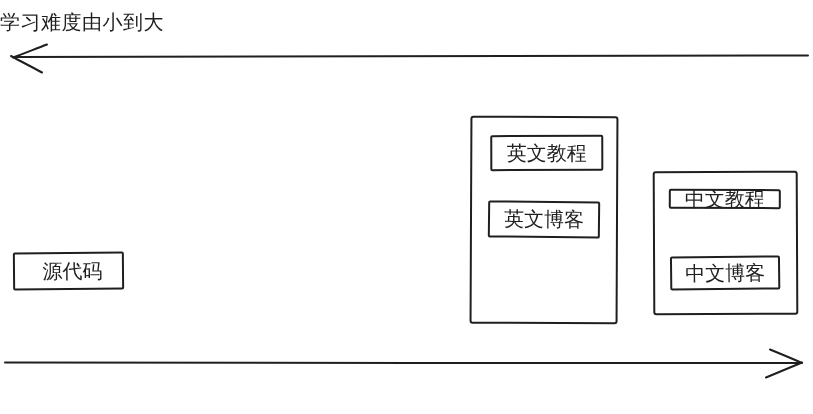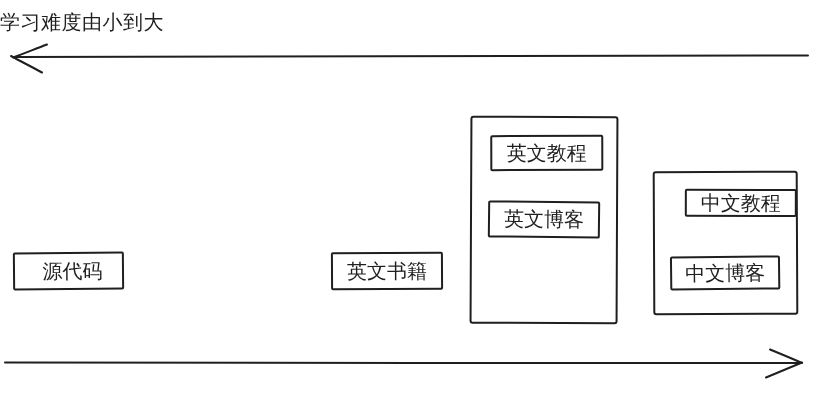--- a/index.html
+++ b/index.html
@@ -56,21 +56,21 @@
   #box-source   { left: 13px;  top: 252px; width: 111px; height: 38px; transform: rotate(-0.5deg); padding-left: 8px; }
   #box-docs     { left: 172px; top: 253px; width: 110px; height: 37px; transform: rotate(0.4deg); }
   #box-en-books { left: 331px; top: 252px; width: 112px; height: 38px; transform: rotate(-0.3deg); }
   
   #group-en { left: 470px; top: 104px; width: 148px; height: 208px; transform: rotate(0.25deg); margin-top: 12px; }
   #group-zh { left: 653px; top: 171px; width: 145px; height: 144px; transform: rotate(-0.25deg); }
   
   #box-en-tutorial { left: 18px; top: 17px;  width: 113px; height: 36px; transform: rotate(-0.4deg); }
   #box-en-blog     { left: 16px; top: 83px;  width: 112px; height: 37px; transform: rotate(0.4deg); }
   #box-zh-books    { left: 15px; top: 148px; width: 112px; height: 36px; transform: rotate(-0.3deg); }
-  #box-zh-tutorial { left: 30px; top: 16px;  width: 112px; height: 28px; transform: rotate(0.4deg); }
+  #box-zh-tutorial { left: 14px; top: 16px;  width: 112px; height: 20px; transform: rotate(0.4deg); }
   #box-zh-blog     { left: 15px; top: 83px;  width: 110px; height: 34px; transform: rotate(-0.4deg); }
 </style>
 </head>
 <body>
 
 <div class="canvas">
 
   <svg class="arrow-layer" viewBox="0 0 813 414" aria-hidden="true">
     <g>
       <path d="M 808 55.5 C 600 57.5, 350 58, 16 57"></path>
@@ -82,21 +82,20 @@
       <path d="M 770 349.5 C 781 354, 792 358.5, 802 363"></path>
       <path d="M 802 362.5 C 790 367.5, 778 372.5, 766 377.5"></path>
     </g>
   </svg>
 
   <div class="axis-label top">学习难度由小到大</div>
 
   <div class="box" id="box-source">源代码</div>
 
 
-  <div class="box" id="box-en-books">英文书籍</div>
 
   <div class="group" id="group-en">
     <div class="box" id="box-en-tutorial">英文教程</div>
     <div class="box" id="box-en-blog">英文博客</div>
   </div>
 
   <div class="group" id="group-zh">
     <div class="box" id="box-zh-tutorial">中文教程</div>
     <div class="box" id="box-zh-blog">中文博客</div>
   </div>

